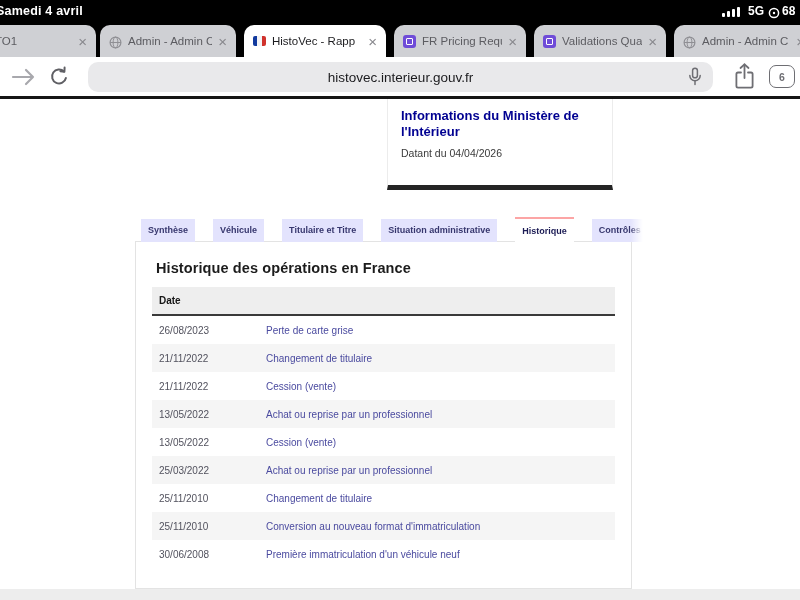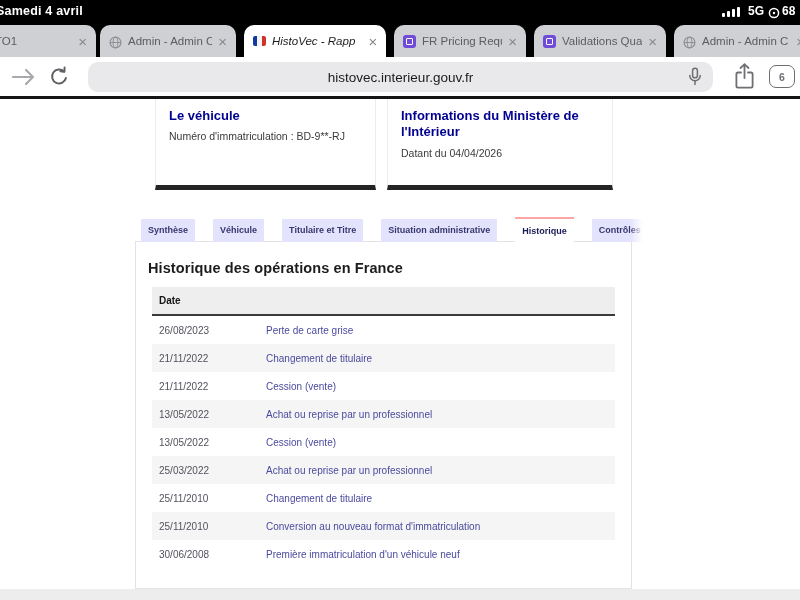--- a/index.html
+++ b/index.html
@@ -13,21 +13,21 @@
   .sb-signal { position:absolute; left:722px; top:7px; display:flex; align-items:flex-end; gap:2px; }
   .sb-signal i { display:block; width:3px; background:#fff; border-radius:1px; }
   .sb-5g { position:absolute; left:748px; top:4px; font-size:12px; font-weight:bold; }
   .sb-lock { position:absolute; left:768px; top:5px; }
   .sb-batt { position:absolute; left:782px; top:4px; font-size:12px; font-weight:bold; }
 
   
   .tabstrip { position:absolute; top:22px; left:0; width:800px; height:35px; background:#000; z-index:9; }
   .btab { position:absolute; top:3px; height:32px; background:#cfd0d4; border-radius:10px 10px 0 0;
           display:flex; align-items:center; gap:6px; padding:0 9px; cursor:default; }
-  .btab.active { background:#ffffff;font-style:italic; }
+  .btab.active { background:#ffffff; }
   .btab-title { flex:1; font-size:11.5px; color:#5c5c61; white-space:nowrap; overflow:hidden; }
   .btab.active .btab-title { color:#1c1c1f; }
   .btab-close { flex:none; font-size:15px; line-height:1; color:#87878c; font-weight:normal; }
   .fav { flex:none; width:13px; height:13px; position:relative; }
   .fav.frflag { height:10px; border-radius:2px; overflow:hidden;
        background:linear-gradient(90deg,#123a9e 0 33%,#f4f4f6 33% 66%,#d0322c 66% 100%); }
   .fav.papp { background:#6f4bd8; border-radius:3px; }
   .fav.papp .in { position:absolute; left:3px; top:3px; right:3px; bottom:3px; border:1px solid #fff; border-radius:1px; }
 
   
@@ -58,21 +58,21 @@
            align-items:flex-end; gap:18px; overflow:hidden; z-index:3; }
   .ptab { height:23px; line-height:23px; padding:0 7px; background:#e3e3fd; font-size:9px; font-weight:bold;
           color:#37376e; white-space:nowrap; cursor:default; }
   .ptab.active { height:26px; line-height:24px; margin-bottom:-1px; background:#fff;
                  border-top:2px solid #fca5a5; color:#1c1c55; }
   .ptab-fade { position:absolute; right:0; top:0; width:16px; height:25px;
                background:linear-gradient(90deg, rgba(255,255,255,0), #fff 80%); z-index:4; pointer-events:none; }
 
   .panel { position:absolute; left:135px; top:142px; width:497px; height:348px; background:#fff;
            border:1px solid #e3e3e3; z-index:1; }
-  .section-heading { margin:18px 12px 0; font-size:14.5px; font-weight:bold; color:#1c1c1c; letter-spacing:.1px; }
+  .section-heading { margin:18px 20px 0; font-size:14.5px; font-weight:bold; color:#1c1c1c; letter-spacing:.1px; }
   .table { margin:11px 16px 0; }
   .thead { display:flex; align-items:center; height:29px; background:#eeeeee; border-bottom:2px solid #3a3a3a; }
   .th { font-size:10px; font-weight:bold; color:#161616; padding-left:7px; }
   .th-date { width:107px; }
   .th-op { flex:1; }
   .trow { display:flex; align-items:center; height:28px; background:#fff; }
   .trow.alt { background:#f5f5f5; }
   .td-date { width:107px; padding-left:7px; font-size:10px; color:#52525e; }
   .td-op { flex:1; padding-left:7px; font-size:10px; color:#4a4a9f; }
 
@@ -173,24 +173,20 @@
           <path d="M7.5 5 L11.5 1.3 L15.5 5" stroke="#6e6e73" stroke-width="1.8" fill="none" stroke-linecap="round" stroke-linejoin="round"></path>
           <path d="M8 9.5 H5 Q3.4 9.5 3.4 11.1 V23 Q3.4 24.6 5 24.6 H18 Q19.6 24.6 19.6 23 V11.1 Q19.6 9.5 18 9.5 H15" stroke="#6e6e73" stroke-width="1.8" fill="none" stroke-linecap="round"></path>
         </svg>
     </span>
     <span class="tabcount">6</span>
   </div>
   <div class="chrome-divider"></div>
 
   <div class="content">
 
-    <div class="card card1">
-      <div class="card-title">Le véhicule</div>
-      <div class="card-body">Numéro d'immatriculation : BD-9**-RJ</div>
-    </div>
     <div class="card card2">
       <div class="card-title">Informations du Ministère de l'Intérieur</div>
       <div class="card-body">Datant du 04/04/2026</div>
     </div>
 
     <div class="ptabs" id="ptabs">
         <div class="ptab">Synthèse</div>
         <div class="ptab">Véhicule</div>
         <div class="ptab">Titulaire et Titre</div>
         <div class="ptab">Situation administrative</div>

